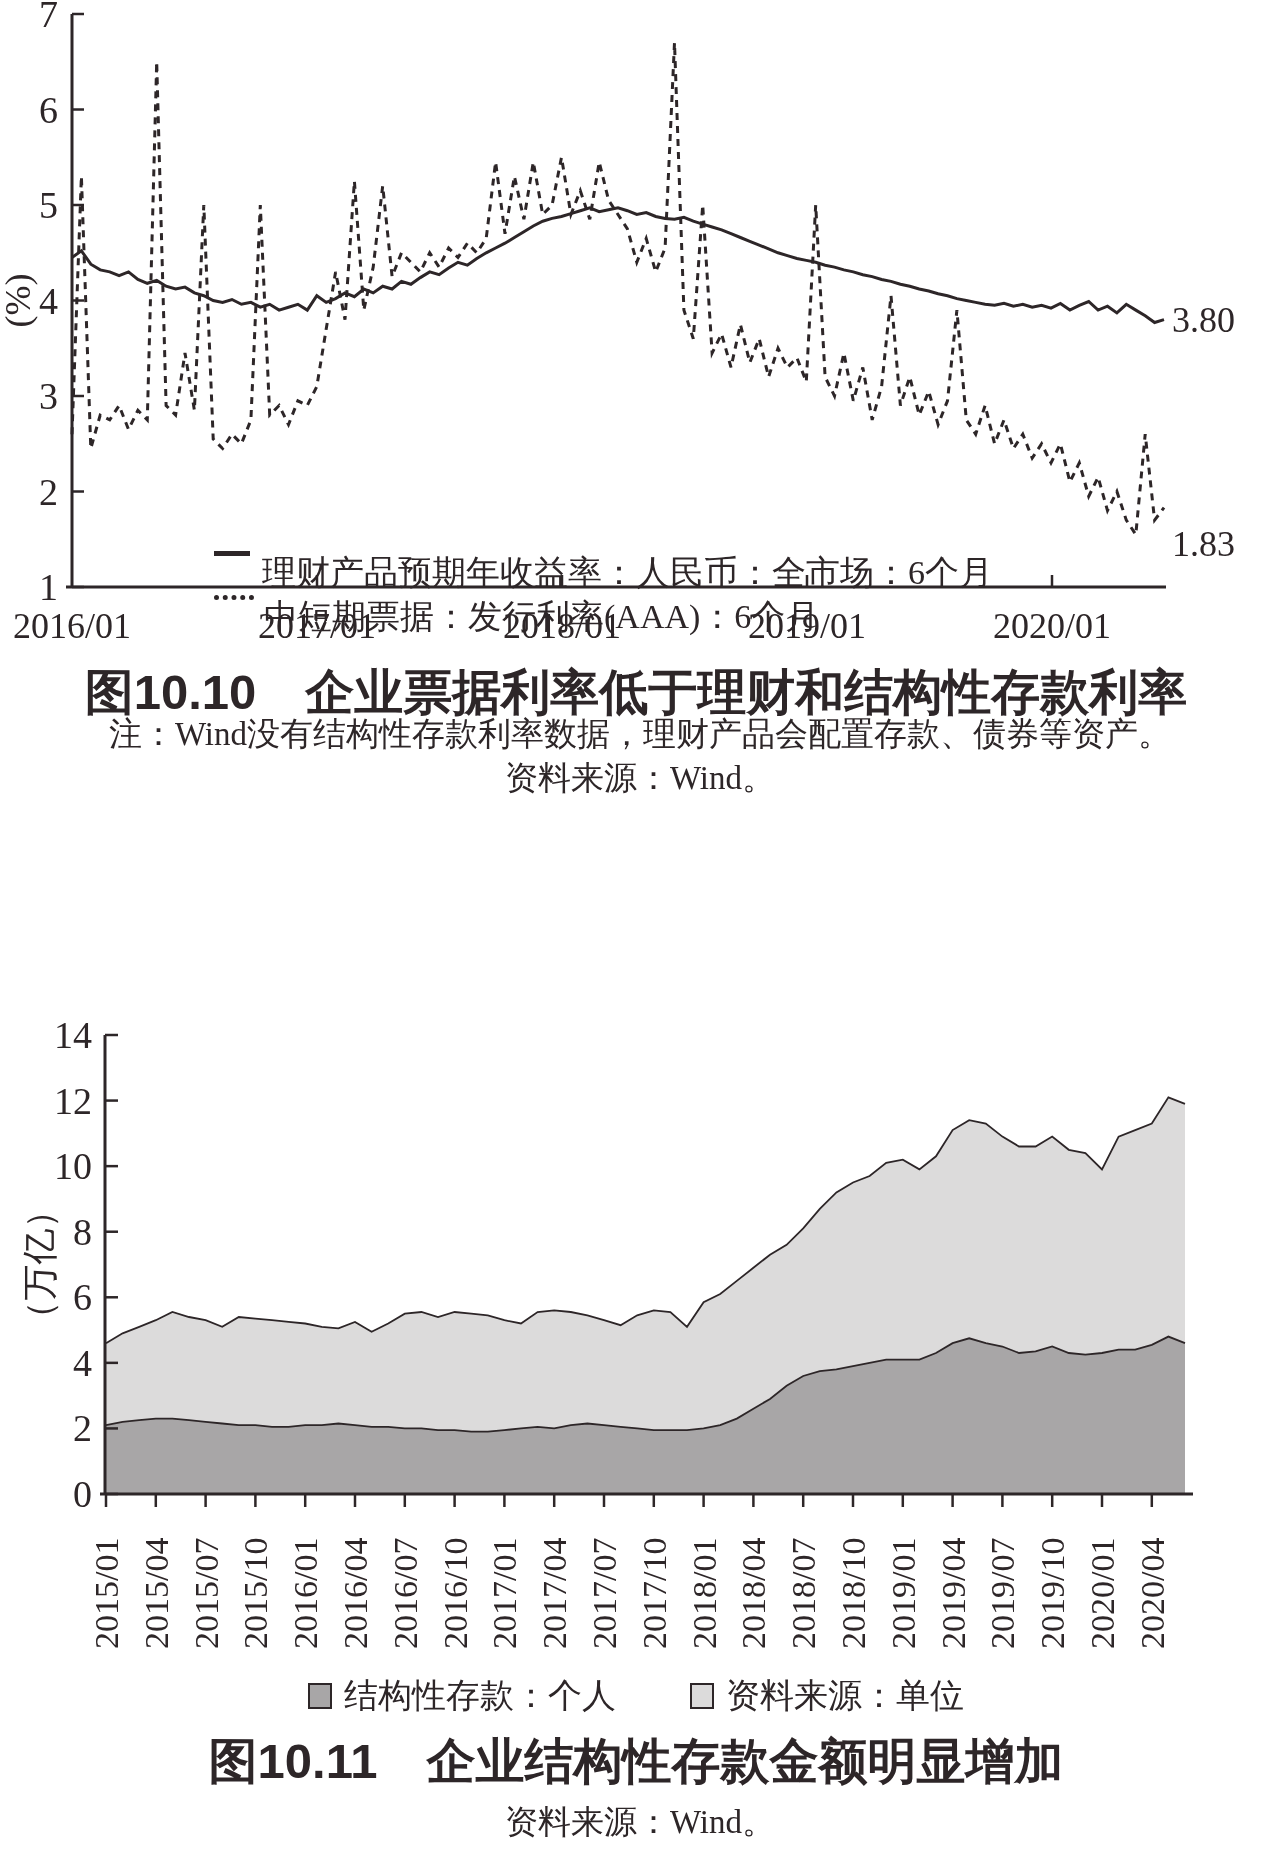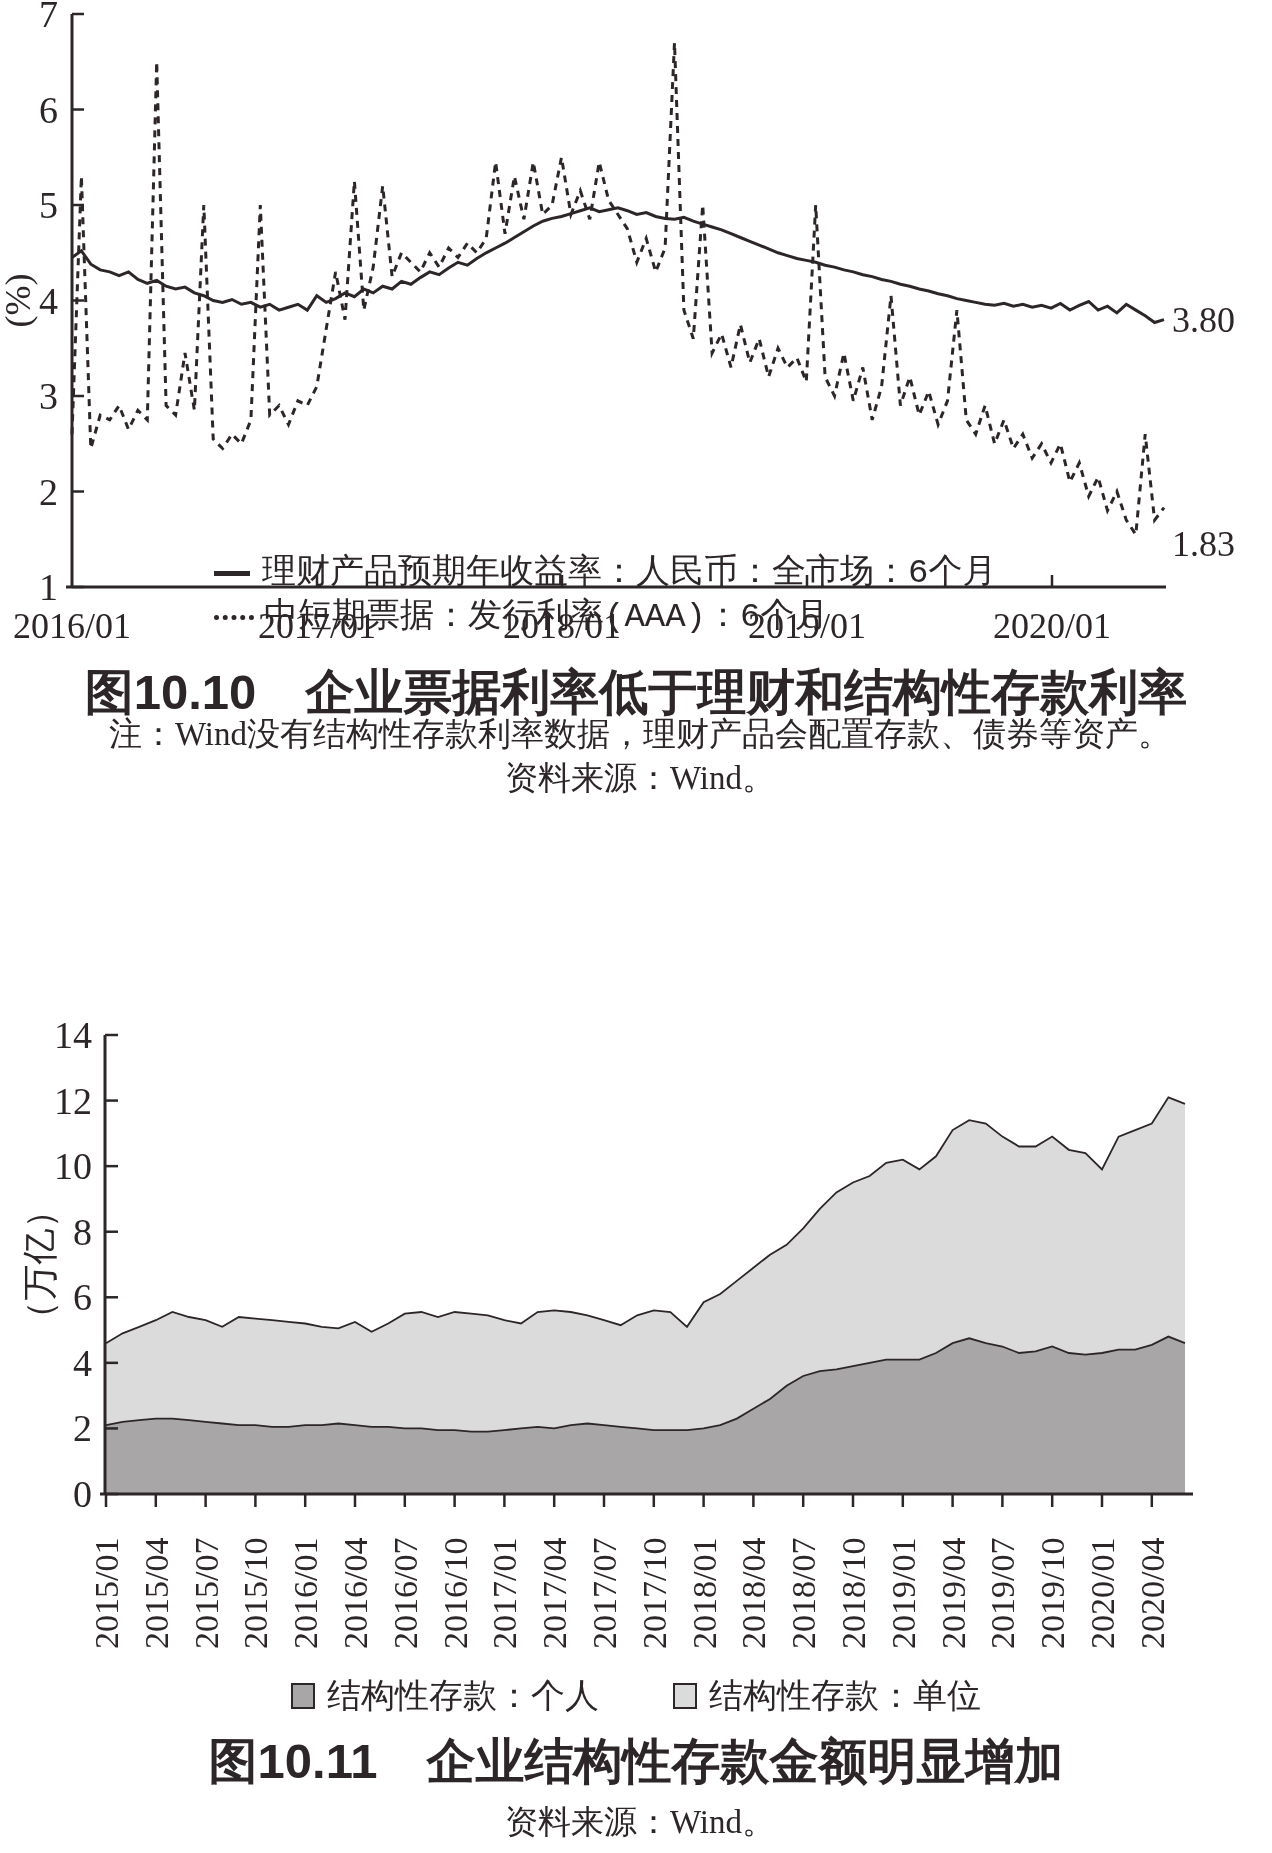--- a/index.html
+++ b/index.html
@@ -9,21 +9,21 @@
   #c1{top:0;}
   #c2{top:855px;}
   text{fill:#2d2628;}
   .num{font-family:"Liberation Serif","DejaVu Serif",serif;font-size:38px;}
   .num36{font-family:"Liberation Serif","DejaVu Serif",serif;font-size:36px;}
   .num34{font-family:"Liberation Serif","DejaVu Serif",serif;font-size:34px;}
   .chart-title{position:absolute;left:0;width:1272px;text-align:center;
         font-family:"Liberation Sans","DejaVu Sans",sans-serif;font-weight:bold;font-size:49px;}
   .caption{position:absolute;left:30px;width:1220px;font-size:33px;text-align:center;}
   .legend1{position:absolute;left:214px;top:551px;}
-  .legend1 .row{display:flex;align-items:center;height:44px;font-family:Liberation Mono, monospace;}
+  .legend1 .row{display:flex;align-items:flex-start;height:44px;}
   .lg-line{width:36px;height:0;border-top:5px solid #2d2628;margin-right:12px;}
   .lg-dots{width:40px;height:0;border-top:5px dotted #2d2628;margin-right:10px;}
   .legend1 .lbl,.legend2 .lbl{font-size:34px;line-height:44px;white-space:nowrap;}
   .legend2{position:absolute;left:0;top:1650px;width:1272px;display:flex;
         justify-content:center;align-items:center;gap:74px;}
   .legend2 .item{display:flex;align-items:center;gap:12px;margin-top:24px;}
   .sq{width:24px;height:26px;border:2px solid #2d2628;box-sizing:border-box;}
 </style>
 </head>
 <body>
@@ -148,21 +148,21 @@
       <text transform="translate(52 409.5) rotate(-90)" text-anchor="middle" class="num36">（万亿）</text>
     </svg>
 
   <div class="legend2">
     <div class="item">
       <span class="sq" style="background:#a8a6a7;"></span>
       <span class="lbl">结构性存款：个人</span>
     </div>
     <div class="item">
       <span class="sq" style="background:#dcdbdb;"></span>
-      <span class="lbl">结构性存款：单位</span>
+      <span class="lbl">资料来源：单位</span>
     </div>
   </div>
 
   <div class="chart-title" style="top:1729px;">图10.11　企业结构性存款金额明显增加</div>
 
   <div class="caption" style="top:1800px;">资料来源：Wind。</div>
 
 </div>
 
 </body></html>

